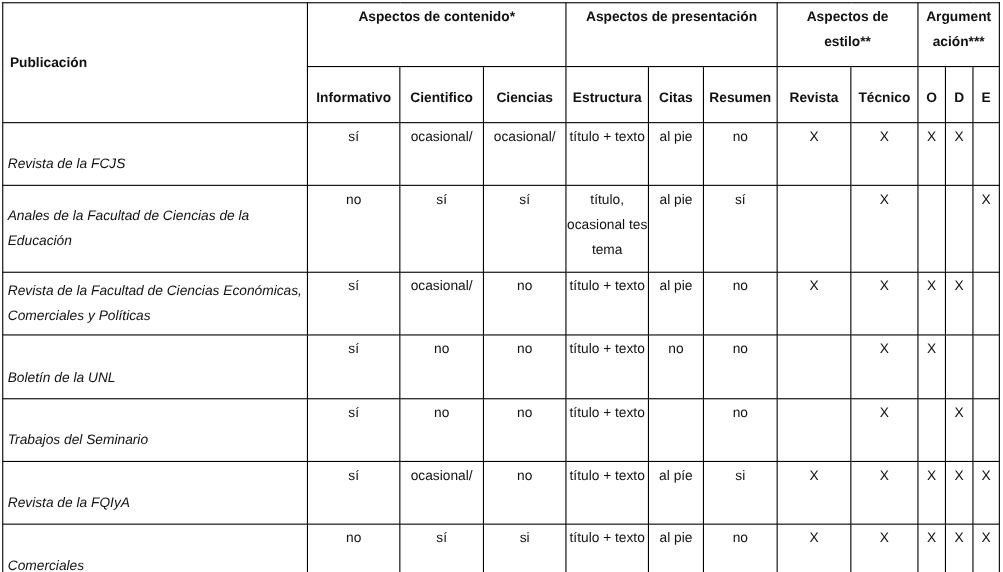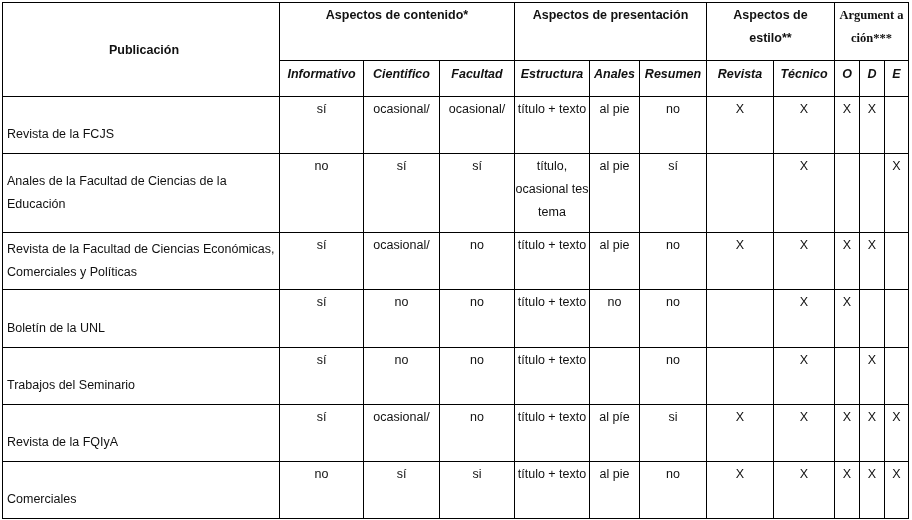--- a/index.html
+++ b/index.html
@@ -2,23 +2,23 @@
 <html><head>
 <meta charset="utf-8">
 <style>
   html, body { margin:0; padding:0; background:#ffffff; }
   body { width:912px; height:520px; overflow:hidden; position:relative;
          font-family:"Liberation Sans", sans-serif; font-size:12.5px; color:#111; }
   table { position:absolute; left:2px; top:2px; border-collapse:collapse; table-layout:fixed; }
   td, th { border:1.5px solid #000; padding:0; vertical-align:top; text-align:center; line-height:23px; }
   th { font-weight:bold; }
   .hdr-main th { vertical-align:top; padding-top:1px; }
-  .pub-hdr { text-align:center; vertical-align:middle !important; padding-left:6px !important; }
-  .sub th { vertical-align:top; padding-top:2px; height:33px;font-style:italic; }
-  .pub { text-align:left; padding-left:4px; vertical-align:middle; }
+  .pub-hdr { text-align:left; vertical-align:middle !important; padding-left:6px !important; }
+  .sub th { vertical-align:top; padding-top:17px; height:33px; }
+  .pub { text-align:left; font-style:italic; padding-left:4px; vertical-align:middle; }
   .pub-bottom { vertical-align:bottom; padding-bottom:7px; }
   td.cell { padding-top:1px; }
 </style>
 </head>
 <body>
 
 <table>
   <colgroup>
     <col style="width:277px">
       <col style="width:84px">
@@ -32,28 +32,28 @@
       <col style="width:25px">
       <col style="width:25px">
       <col style="width:24px">
   </colgroup>
   <thead>
     <tr class="hdr-main" style="height:58px">
       <th rowspan="2" class="pub-hdr">Publicación</th>
       <th colspan="3">Aspectos de contenido*</th>
       <th colspan="3">Aspectos de presentación</th>
       <th colspan="2"><span style="display:inline-block;width:80px;">Aspectos de estilo**</span></th>
-      <th colspan="3"><span style="display:inline-block;width:66px;word-break:break-all;font-family:Liberation Serif, serif;">Argument ación***</span></th>
+      <th colspan="3"><span style="display:inline-block;width:66px;word-break:break-all;">Argument ación***</span></th>
     </tr>
     <tr class="sub">
       <th>Informativo</th>
       <th>Cientifico</th>
-      <th>Facultad</th>
+      <th>Ciencias</th>
       <th>Estructura</th>
-      <th>Anales</th>
+      <th>Citas</th>
       <th>Resumen</th>
       <th>Revista</th>
       <th>Técnico</th>
       <th>O</th>
       <th>D</th>
       <th>E</th>
     </tr>
   </thead>
   <tbody id="tbody">
       <tr style="height: 57px;">

